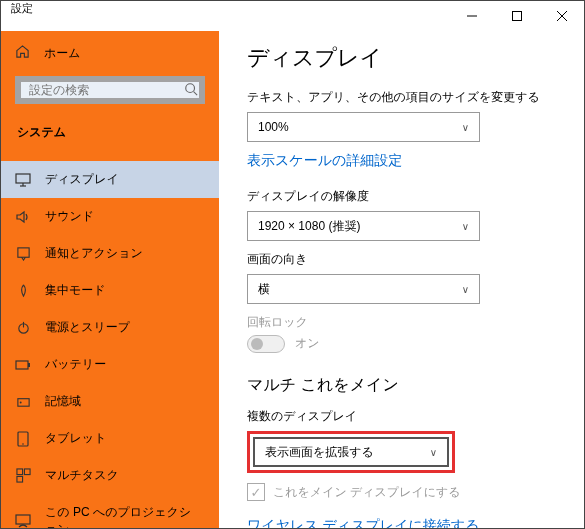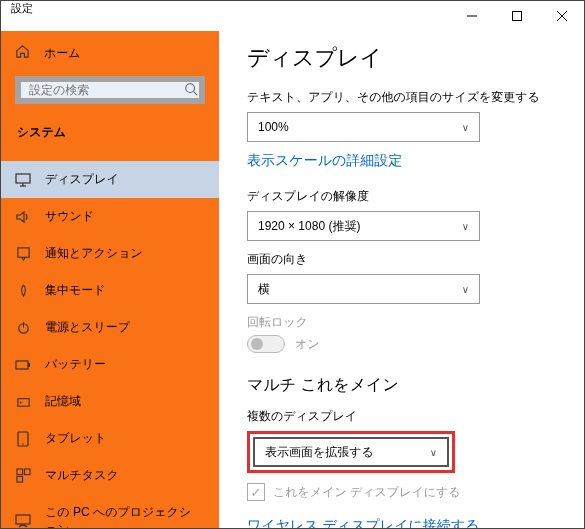--- a/index.html
+++ b/index.html
@@ -22,21 +22,21 @@
     .nav-item.active { background: #c7d4e6; }
     .nav-item .icon-slot { width: 16px; display: flex; justify-content: center; color: #333; }
     .content { flex: 1; overflow-y: auto; padding: 12px 28px 12px 28px; }
     .page-title { font-size: 22px; font-weight: 400; margin-bottom: 16px; }
     .field-label { font-size: 12px; margin-bottom: 6px; }
     .select { width: 233px; height: 30px; border: 1px solid #999; display: flex; align-items: center; padding: 0 10px; font-size: 12px; justify-content: space-between; background: #fff; margin-bottom: 10px; }
     .select .chev { font-size: 10px; color: #555; }
     .link { color: #0066cc; font-size: 14px; margin-bottom: 18px; display: block; }
     .section-heading { font-size: 16px; font-weight: 400; margin: 22px 0 12px 0; }
     .disabled-label { color: #9a9a9a; font-size: 12px; margin-bottom: 4px; }
-    .toggle-row { display: flex; align-items: center; gap: 10px; margin-bottom: 6px; }
+    .toggle-row { display: flex; align-items: flex-start; gap: 10px; margin-bottom: 6px; }
     .toggle { width: 38px; height: 18px; border: 1px solid #bbb; border-radius: 9px; background: #f0f0f0; position: relative; }
     .toggle .knob { width: 12px; height: 12px; background: #bbb; border-radius: 50%; position: absolute; top: 2px; left: 3px; }
     .toggle-text { color: #9a9a9a; font-size: 12px; }
     .highlight-box { border: 3px solid #e53030; padding: 3px; width: 208px; margin-bottom: 10px; }
     .highlight-box .select { width: 100%; margin: 0; border: 2px solid #555; }
     .checkbox-row { display: flex; align-items: center; gap: 8px; margin-bottom: 16px; color: #9a9a9a; }
     .checkbox { width: 18px; height: 18px; border: 1px solid #aaa; display: flex; align-items: center; justify-content: center; background: #fff; color: #aaa; font-size: 13px; }
   </style>
 </head>
 <body>

